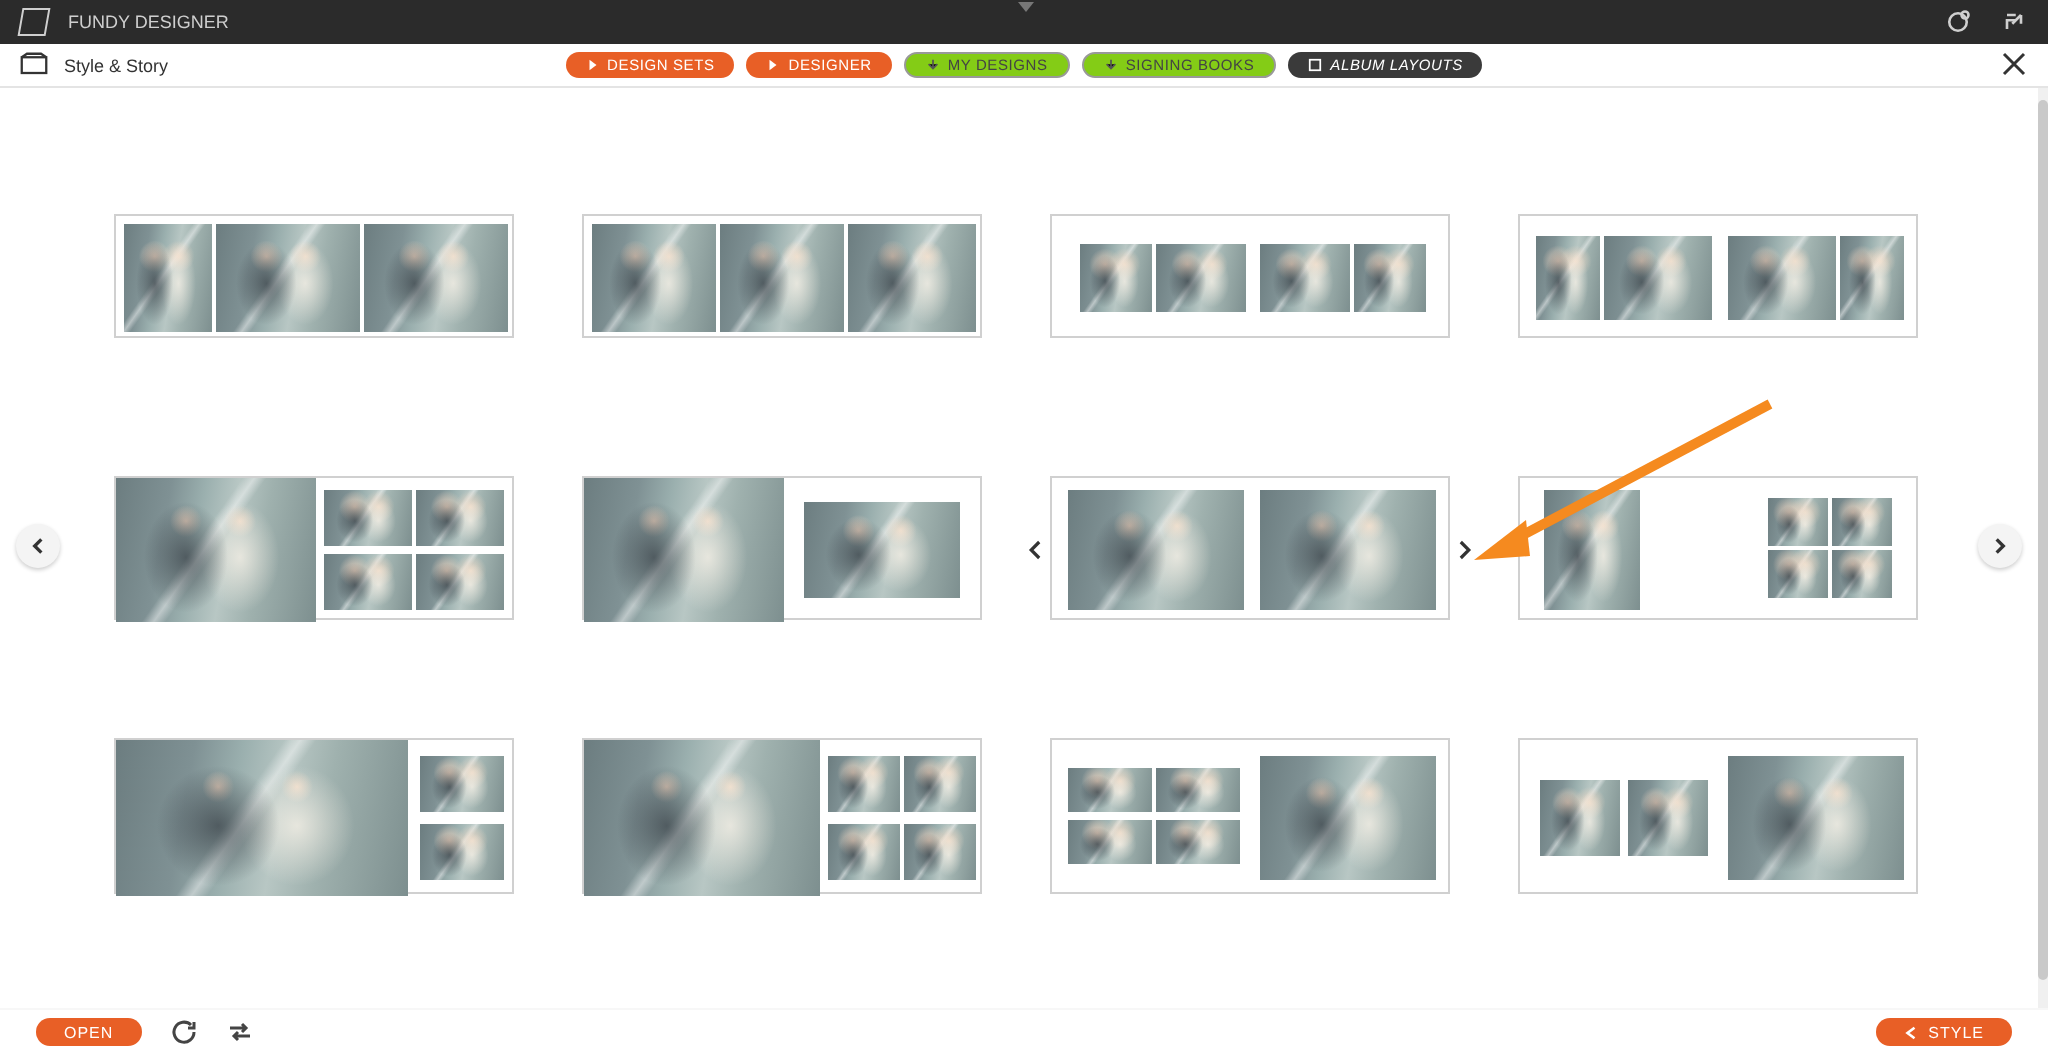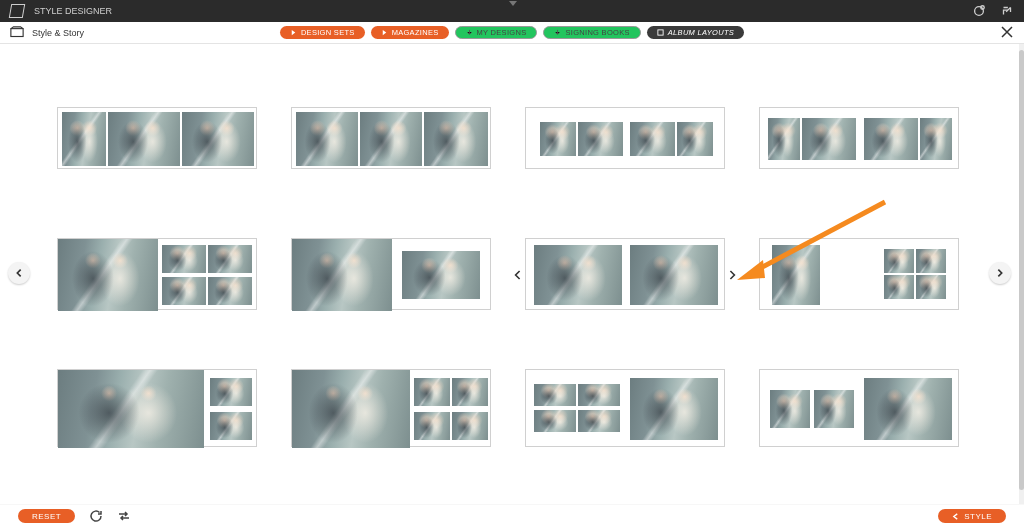--- a/index.html
+++ b/index.html
@@ -10,21 +10,21 @@
   .top-bar .spacer { flex:1; }
   .top-bar .top-icon { width:14px; height:14px; margin-left:14px; display:flex; align-items:center; justify-content:center;}
   .top-bar svg { stroke:#cfcfcf; fill:none; stroke-width:1.5;}
   .top-caret { position:absolute; left:509px; top:1px; width:0;height:0;border-left:4px solid transparent;border-right:4px solid transparent;border-top:5px solid #777; }
   
   .sub-bar { position:absolute; left:0; top:22px; width:1024px; height:22px; background:#fff; border-bottom:1px solid #e4e4e4; display:flex; align-items:center; padding:0 10px; font-size:9px; color:#333;}
   .sub-bar .ss-icon{width:14px;height:12px;margin-right:8px;display:flex;align-items:center;justify-content:center;}
   .sub-bar .filters { position:absolute; left:0; right:0; display:flex; justify-content:center; gap:6px;}
   .pill { height:13px; border-radius:7px; display:flex; align-items:center; padding:0 10px; font-size:7.5px; letter-spacing:.3px; cursor:pointer; gap:4px;}
   .pill-orange{ background:#e85f26; color:#fff;}
-  .pill-outline{ background:#22c55e; color:#444; border:1px solid #999;}
+  .pill-outline{ background:#84cc16; color:#444; border:1px solid #999;}
   .pill-dark{ background:#3a3a3a; color:#fff;font-style:italic;}
   .pill svg{width:7px;height:7px;}
   .close-x { position:absolute; right:10px; top:3px; width:14px;height:14px; display:flex; align-items:center; justify-content:center; cursor:pointer;}
   .close-x svg{stroke:#333;stroke-width:1.5;}
   
   .canvas{ position:absolute; left:0; top:44px; width:1024px; height:460px; background:#fff;}
   .spread-border{ position:absolute; border:1px solid #d0d0d0; background:#fff;}
   
   .ph { position:absolute; background:
         linear-gradient(125deg, rgba(255,255,255,0) 42%, rgba(255,255,255,.45) 46%, rgba(255,255,255,0) 50%),
@@ -54,21 +54,21 @@
   
   .vscroll{position:absolute;right:0;top:44px;width:5px;height:460px;}
   .vscroll .track{position:absolute;inset:0;background:#f0f0f0;}
   .vscroll .thumb{position:absolute;left:0;width:5px;top:6px;height:440px;background:#c9c9c9;border-radius:3px;}
 </style>
 </head>
 <body>
 
 <div class="top-bar">
   <div class="logo-box"></div>
-  <span>STYLE DESIGNER</span>
+  <span>FUNDY DESIGNER</span>
   <div class="spacer"></div>
   <div class="top-icon">
     <svg viewBox="0 0 16 16">
         <circle cx="8" cy="8" r="5"></circle>
         <circle cx="12" cy="4" r="2"></circle>
       </svg>
   </div>
   <div class="top-icon">
     <svg viewBox="0 0 16 16">
         <path d="M4 4h5M12 4v5M4 12V7h5"></path>
@@ -91,21 +91,21 @@
     <div class="pill pill-orange">
       <svg viewBox="0 0 8 8">
           <path d="M2 1l4 3-4 3z" fill="#fff"></path>
         </svg>
       <span>DESIGN SETS</span>
     </div>
     <div class="pill pill-orange">
       <svg viewBox="0 0 8 8">
           <path d="M2 1l4 3-4 3z" fill="#fff"></path>
         </svg>
-      <span>MAGAZINES</span>
+      <span>DESIGNER</span>
     </div>
     <div class="pill pill-outline">
       <svg viewBox="0 0 8 8" stroke="#555">
           <path d="M4 1v5M1.5 3.5L4 6l2.5-2.5"></path>
         </svg>
       <span>MY DESIGNS</span>
     </div>
     <div class="pill pill-outline">
       <svg viewBox="0 0 8 8" stroke="#555">
           <path d="M4 1v5M1.5 3.5L4 6l2.5-2.5"></path>
@@ -232,21 +232,21 @@
 
 </div>
 
 <div class="vscroll">
   <div class="track"></div>
     <div class="thumb"></div>
 </div>
 
 <div class="footer">
   <div class="btn btn-orange">
-    <span>RESET</span>
+    <span>OPEN</span>
   </div>
   <div class="foot-icon">
     <svg viewBox="0 0 14 14">
         <path d="M12 7a5 5 0 1 1-1.5-3.5M12 2v3h-3"></path>
       </svg>
   </div>
   <div class="foot-icon">
     <svg viewBox="0 0 14 14">
         <path d="M2 5h8M8 3l2 2-2 2M12 9H4M6 11L4 9l2-2"></path>
       </svg>

